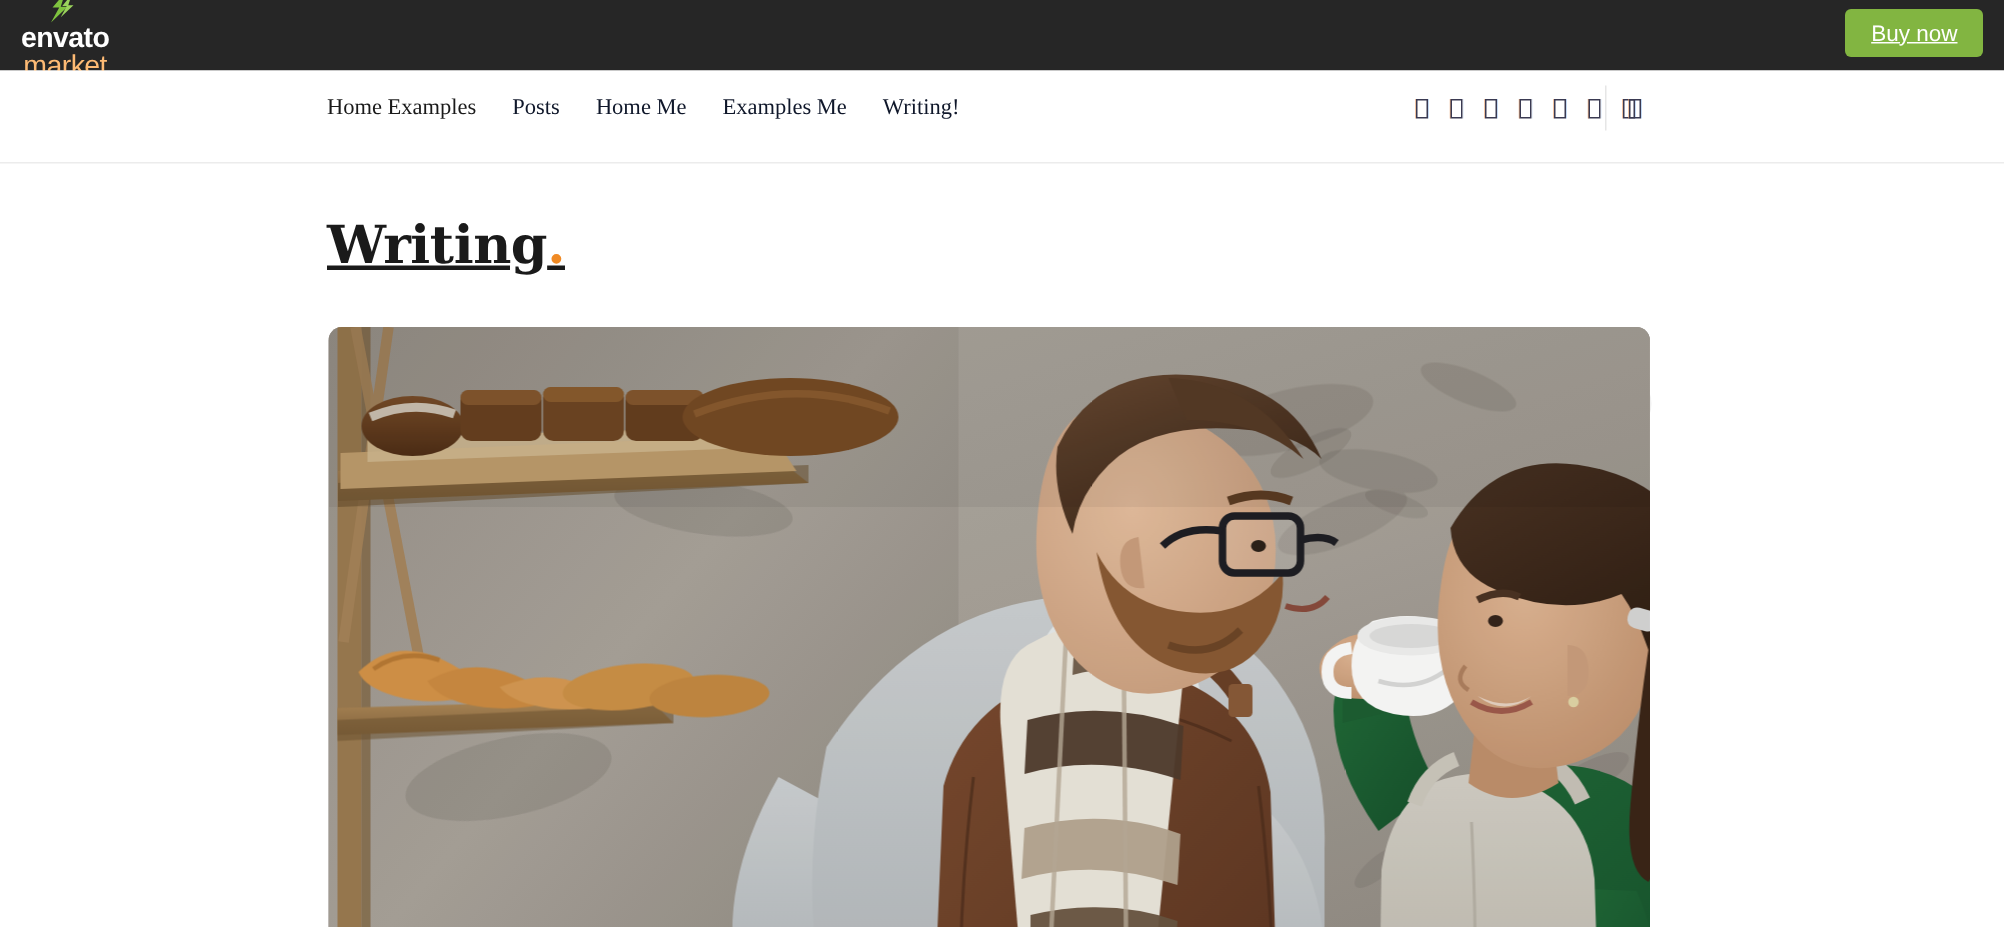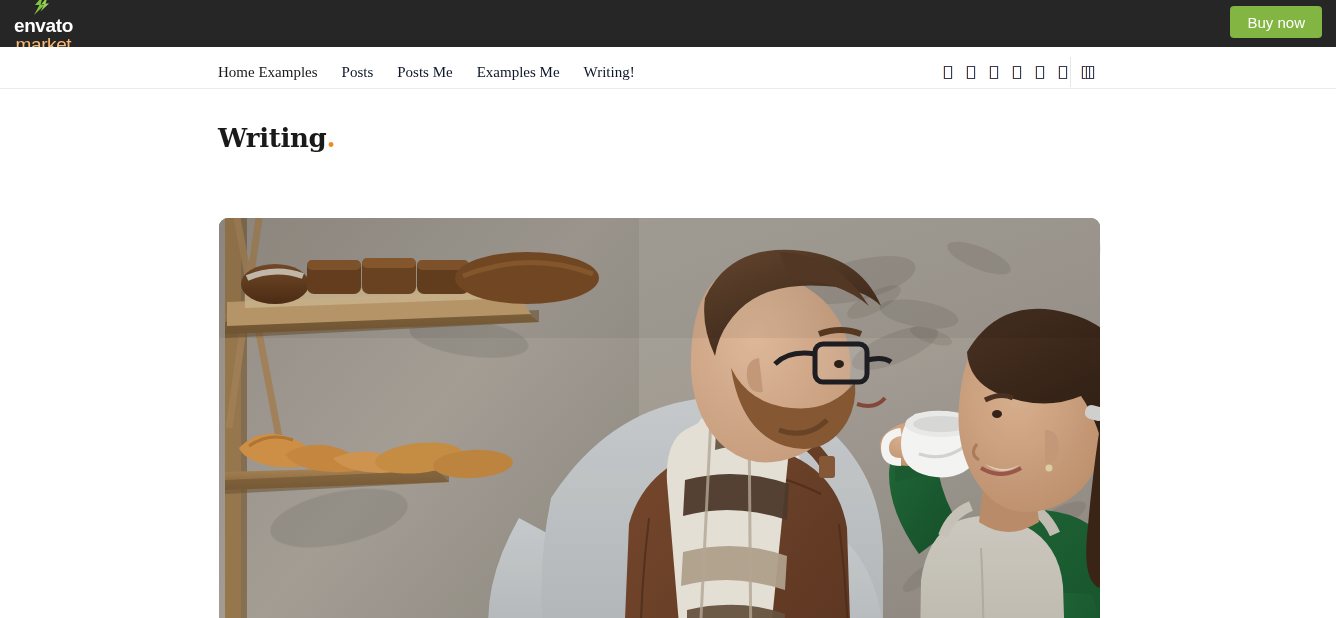--- a/index.html
+++ b/index.html
@@ -30,27 +30,27 @@
   .logo-envato { color: #ffffff; font-weight: bold; }
   .logo-market { color: #fdba74; font-weight: normal; }
   #buy-now-button {
     position: absolute; right: 14px; top: 6px;
     height: 32px; padding: 0 17px;
     background: #82b541; border: none; border-radius: 4px;
     color: #ffffff;
     font-family: "Liberation Sans", sans-serif;
     font-size: 15px;
     cursor: pointer;
-    display: flex; align-items: center;
+    display: flex; align-items: center; text-decoration: underline;
   }
 
   
   #site-nav {
     position: relative;
-    width: 100%; height: 42px;
+    width: 100%; height: 62px;
     background: #ffffff;
     border-bottom: 1px solid #ececec;
   }
   #nav-links {
     position: absolute; left: 218px; top: 0;
     height: 50px; display: flex; align-items: center;
     list-style: none;
   }
   #nav-links li { margin-right: 24px; }
   #nav-links li:last-child { margin-right: 0; }
@@ -89,23 +89,24 @@
   .tofu.lg { width: 9px; height: 15px; }
 
   
   #page-header {
     position: relative;
     margin: 0 auto; width: 1336px; height: 120px;
   }
   #page-title {
     position: absolute; left: 218px; top: 34px;
     font-family: "DejaVu Serif", serif;
-    font-weight: bold; font-size: 26px;
+    font-weight: bold; font-size: 35px;
     color: #1a1a1a; letter-spacing: -0.3px;
     white-space: nowrap;
+    text-decoration: underline;
   }
   #page-title .dot { color: #f08a24; }
   #title-action-button {
     position: absolute; left: 1059px; top: 139px;
     width: 42px; height: 42px;
     border: 3px solid #f0f0f0; border-radius: 50%;
     background: #ffffff;
     display: flex; align-items: center; justify-content: center;
     cursor: pointer;
   }
@@ -135,21 +136,21 @@
     <span class="logo-envato">envato</span>
       <span class="logo-market">market</span>
   </div>
   <button id="buy-now-button">Buy now</button>
 </div>
 
 <nav id="site-nav">
   <ul id="nav-links">
     <li><a class="nav-link active" href="#">Home Examples</a></li>
     <li><a class="nav-link" href="#">Posts</a></li>
-    <li><a class="nav-link" href="#">Posts Me</a></li>
+    <li><a class="nav-link" href="#">Home Me</a></li>
     <li><a class="nav-link" href="#">Examples Me</a></li>
     <li><a class="nav-link" href="#">Writing!</a></li>
   </ul>
 
   <div id="nav-social">
     <span class="tofu"></span>
     <span class="tofu"></span>
     <span class="tofu"></span>
     <span class="tofu"></span>
     <span class="tofu"></span>

